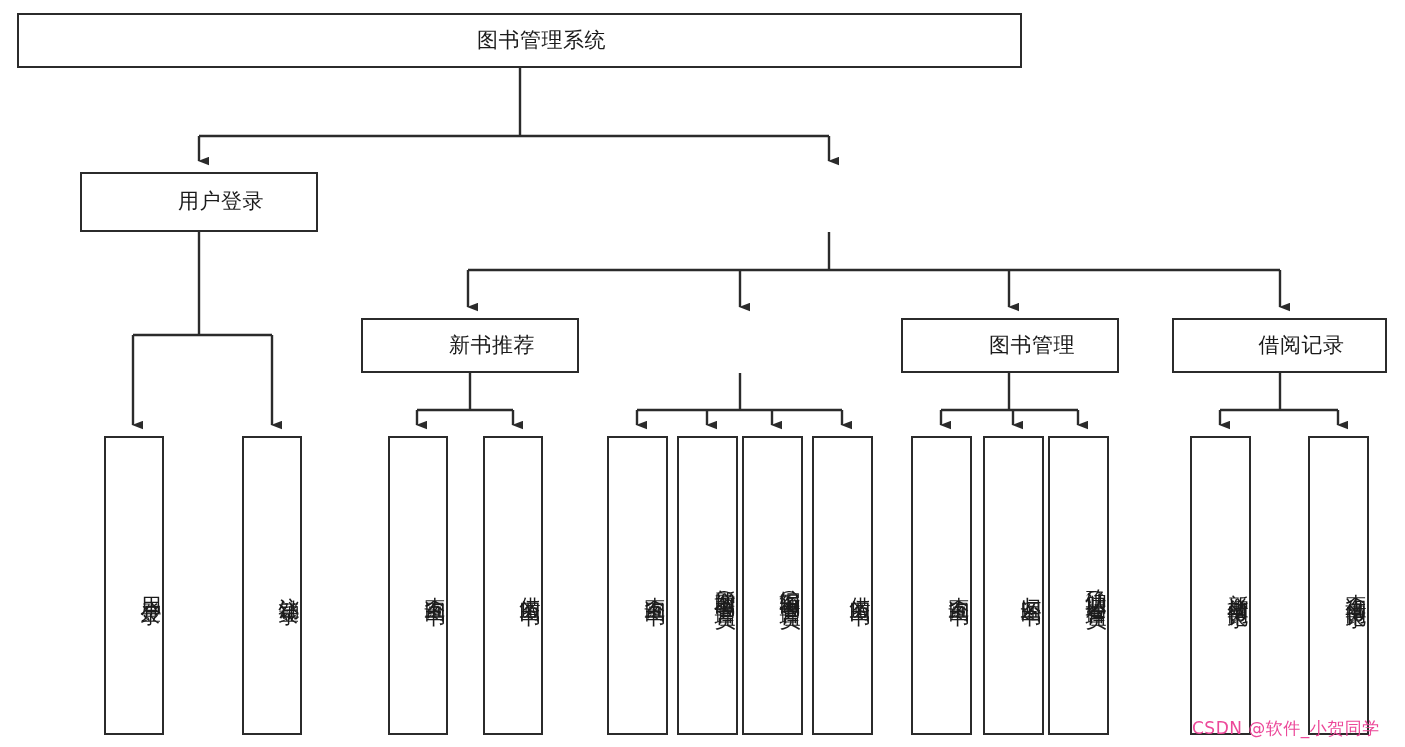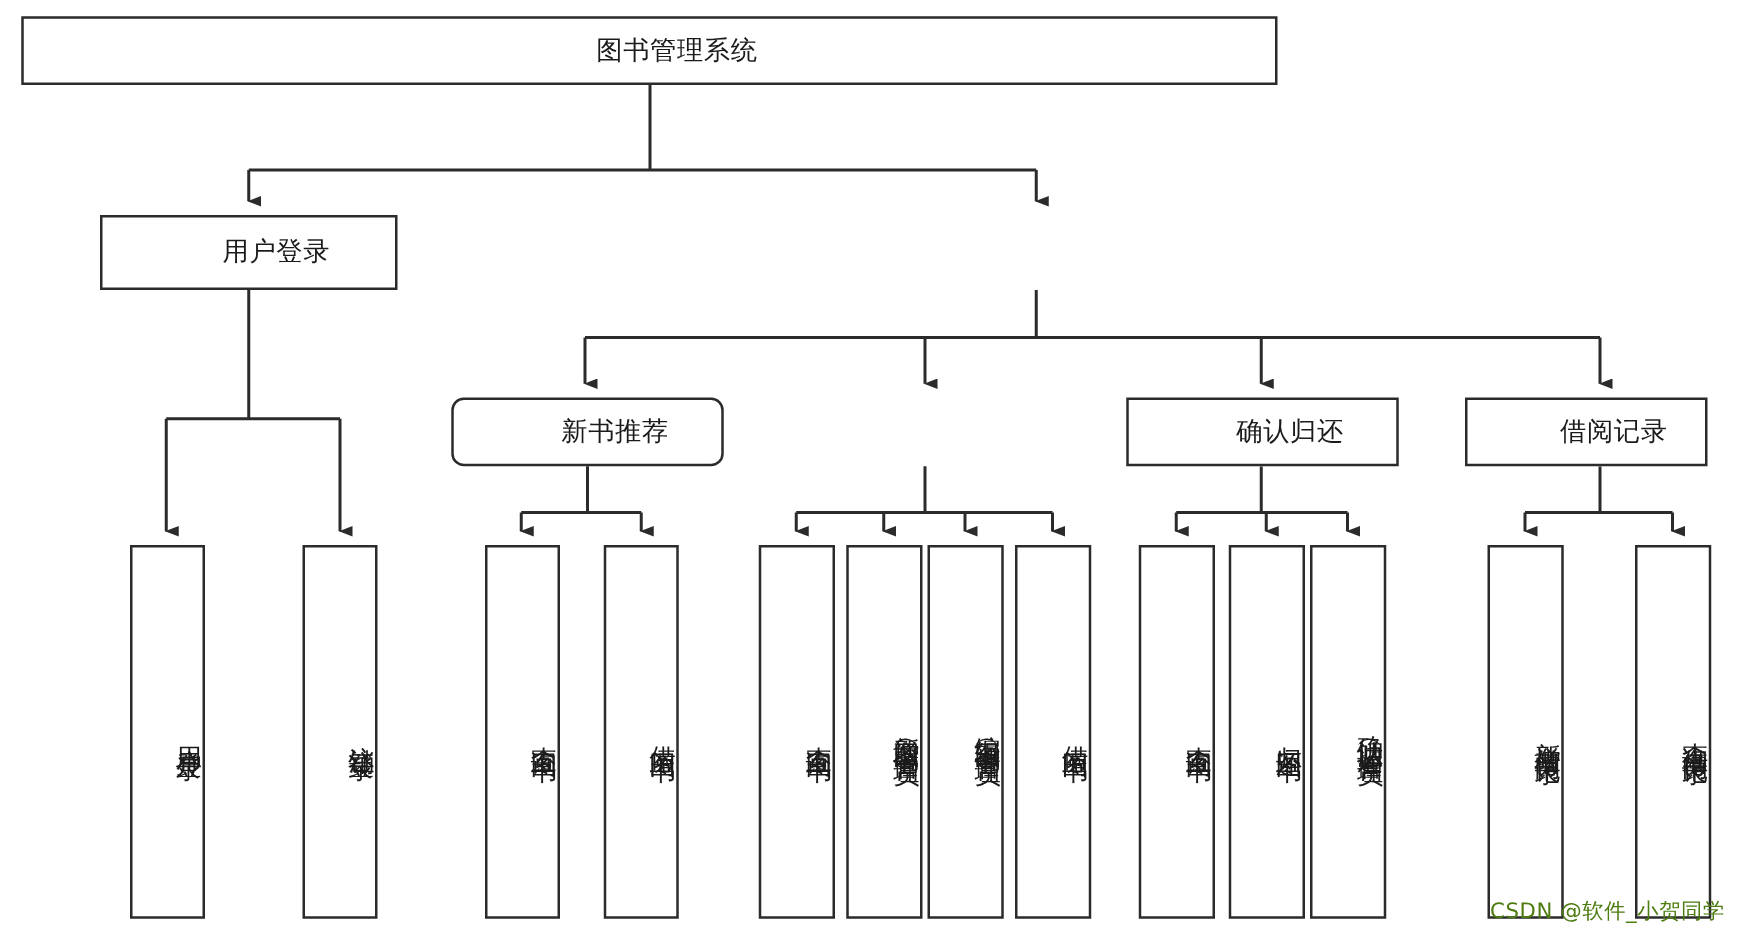--- a/index.html
+++ b/index.html
@@ -60,21 +60,21 @@
   }
   .node-v .vtext {
     writing-mode: vertical-rl;
     text-orientation: upright;
     display: block;
     white-space: normal;
   }
   .watermark {
     position: absolute;
     font-size: 17px;
-    color: #4d7c0f;
+    color: #ec4899;
     white-space: nowrap;
     letter-spacing: 0.5px;
   }
 </style>
 </head>
 <body>
 
 <div id="diagram-root">
 
   <svg id="connector-layer" viewBox="0 0 1405 747" width="1405" height="747" xmlns="http://www.w3.org/2000/svg">
@@ -118,26 +118,26 @@
         <line x1="1220" y1="410" x2="1220" y2="425" marker-end="url(#arrowhead)"></line>
         <line x1="1338" y1="410" x2="1338" y2="425" marker-end="url(#arrowhead)"></line>
       </g>
   </svg>
 
   <div class="node node-h node-root" style="left:17px; top:13px; width:1005px; height:55px;">图书管理系统</div>
 
   <div class="node node-h" style="left:80px; top:172px; width:238px; height:60px;">用户登录</div>
 
 
-  <div class="node node-h" style="left:361px; top:318px; width:218px; height:55px;border-radius:10px;">新书推荐</div>
+  <div class="node node-h" style="left:361px; top:318px; width:218px; height:55px;">新书推荐</div>
 
 
-  <div class="node node-h" style="left:901px; top:318px; width:218px; height:55px;">确认归还</div>
+  <div class="node node-h" style="left:901px; top:318px; width:218px; height:55px;">图书管理</div>
 
-  <div class="node node-h" style="left:1172px; top:318px; width:194px; height:55px;">借阅记录</div>
+  <div class="node node-h" style="left:1172px; top:318px; width:215px; height:55px;">借阅记录</div>
 
   <div class="node node-v" style="left:104px; top:436px; width:60px; height:299px;">
     <span class="vtext">用户登录</span>
   </div>
 
   <div class="node node-v" style="left:242px; top:436px; width:60px; height:299px;">
     <span class="vtext">注销登录</span>
   </div>
 
   <div class="node node-v" style="left:388px; top:436px; width:60px; height:299px;">

